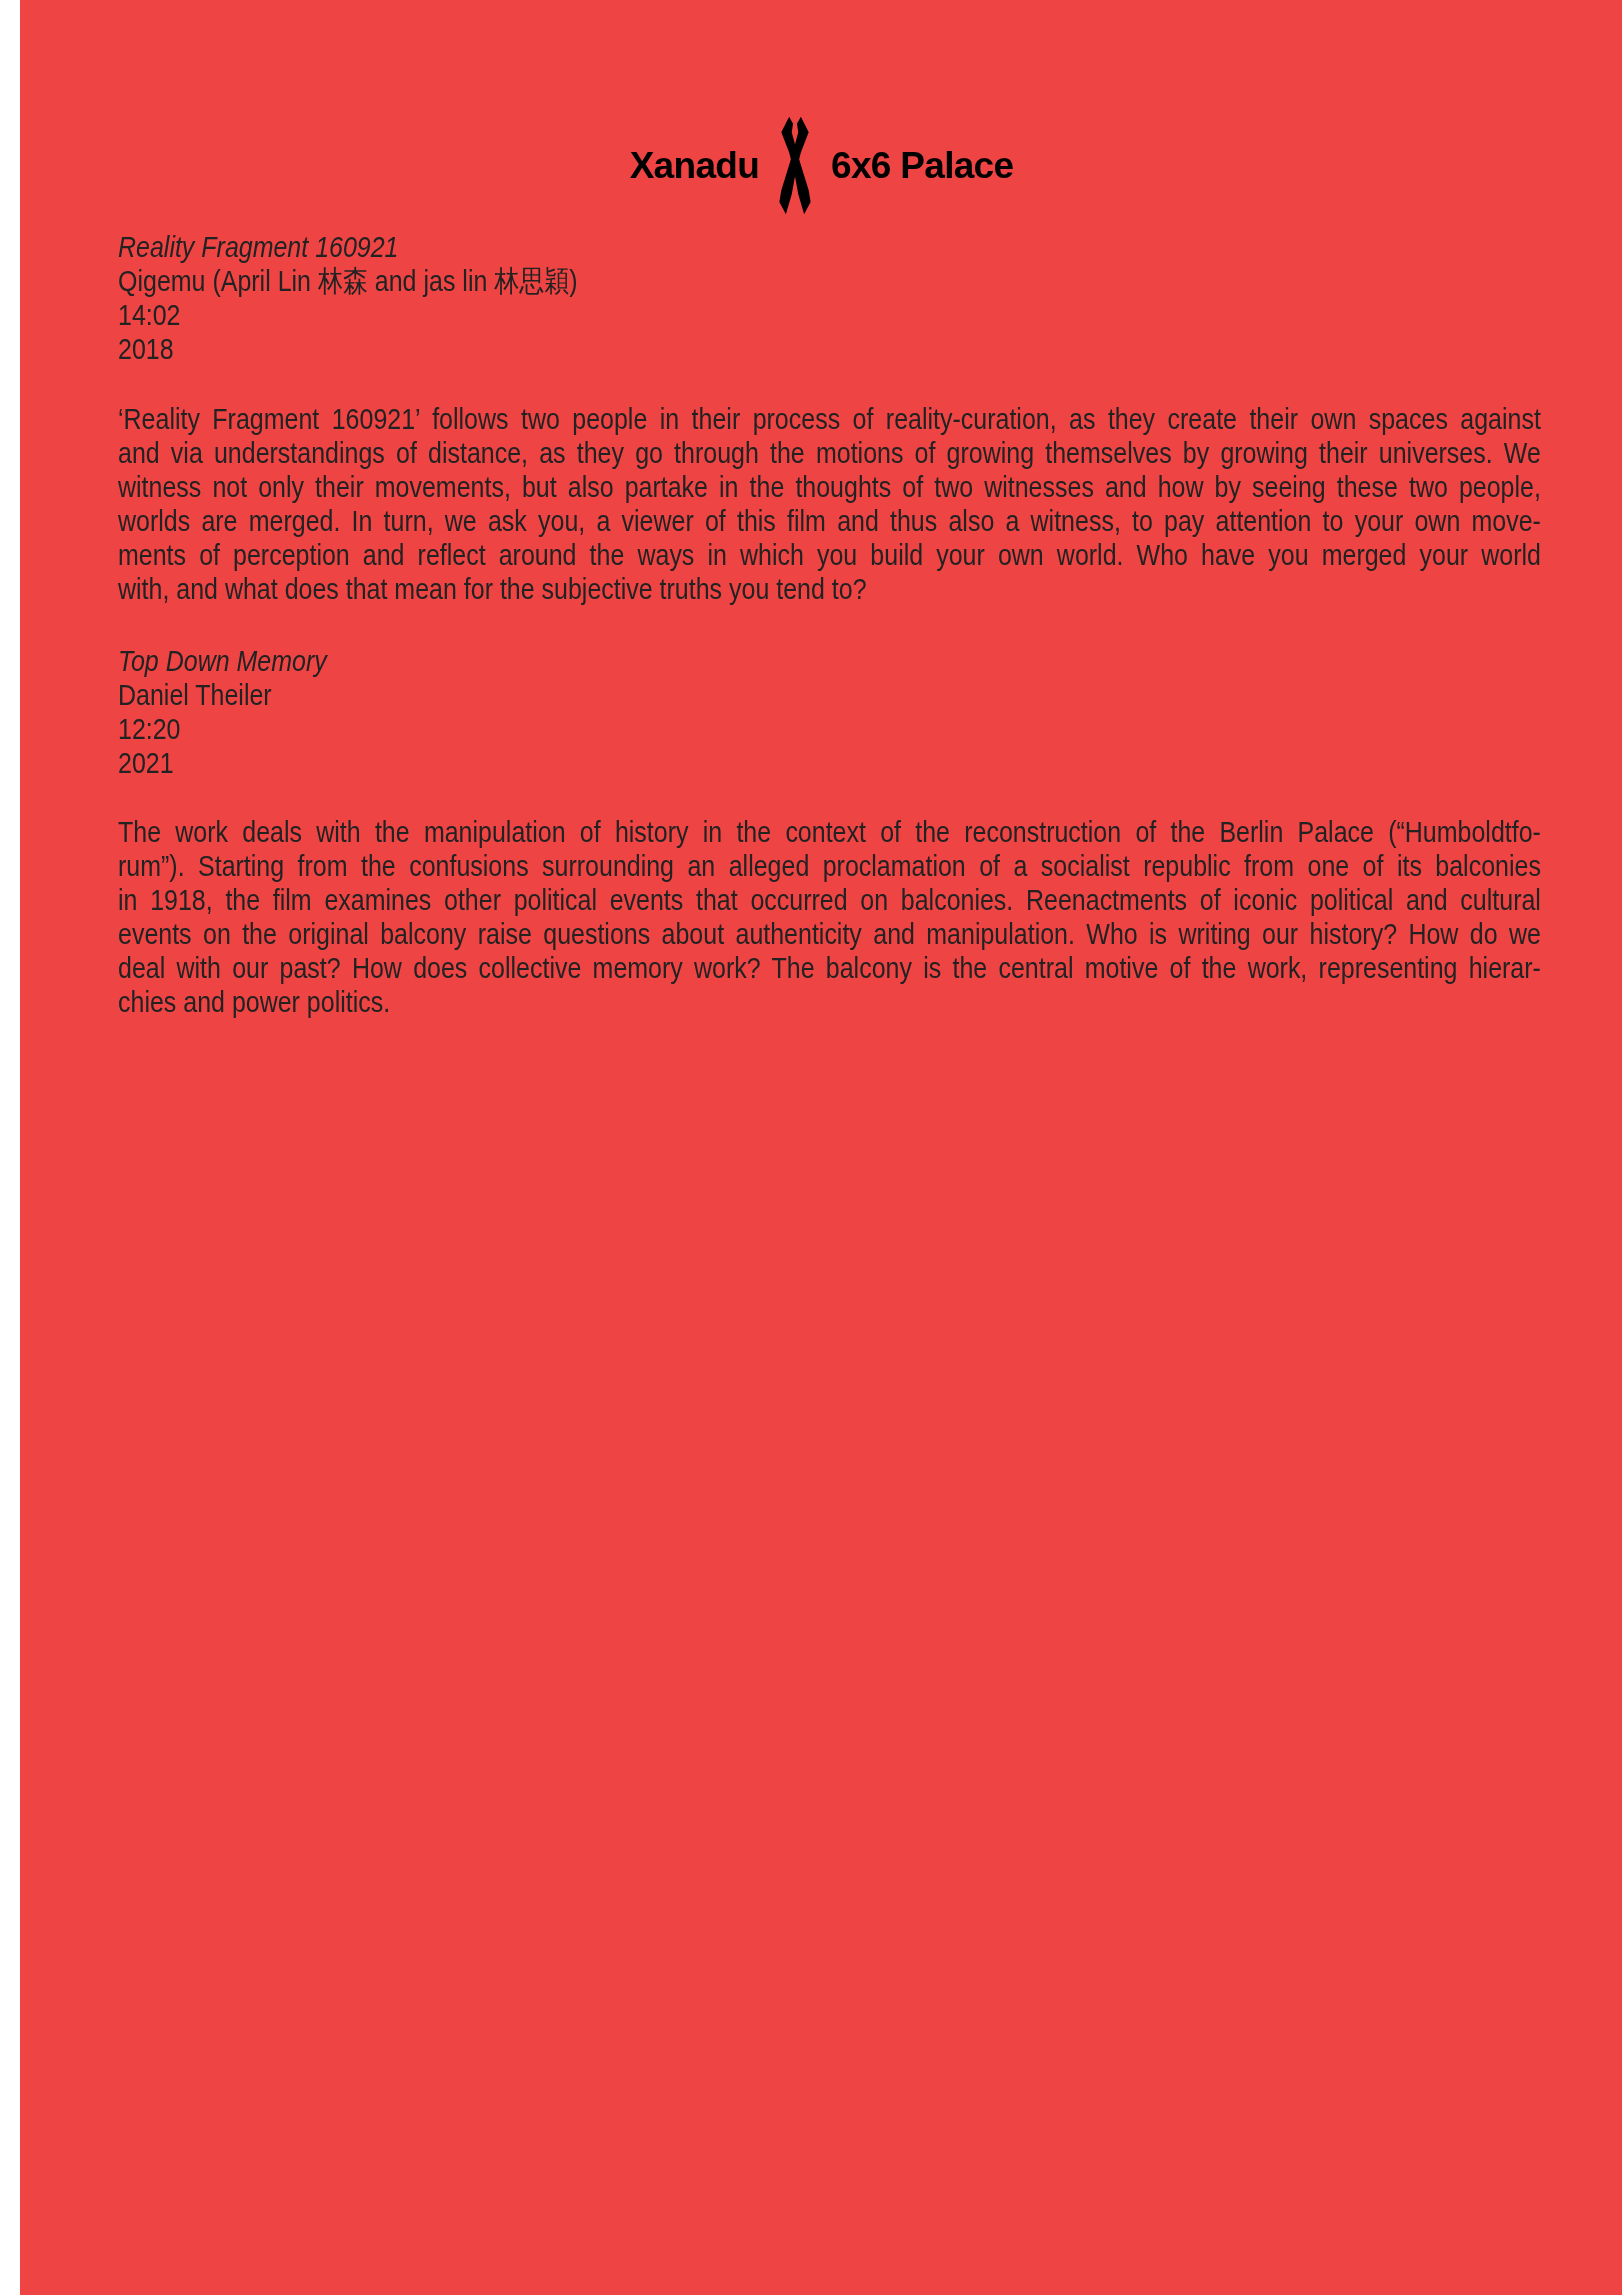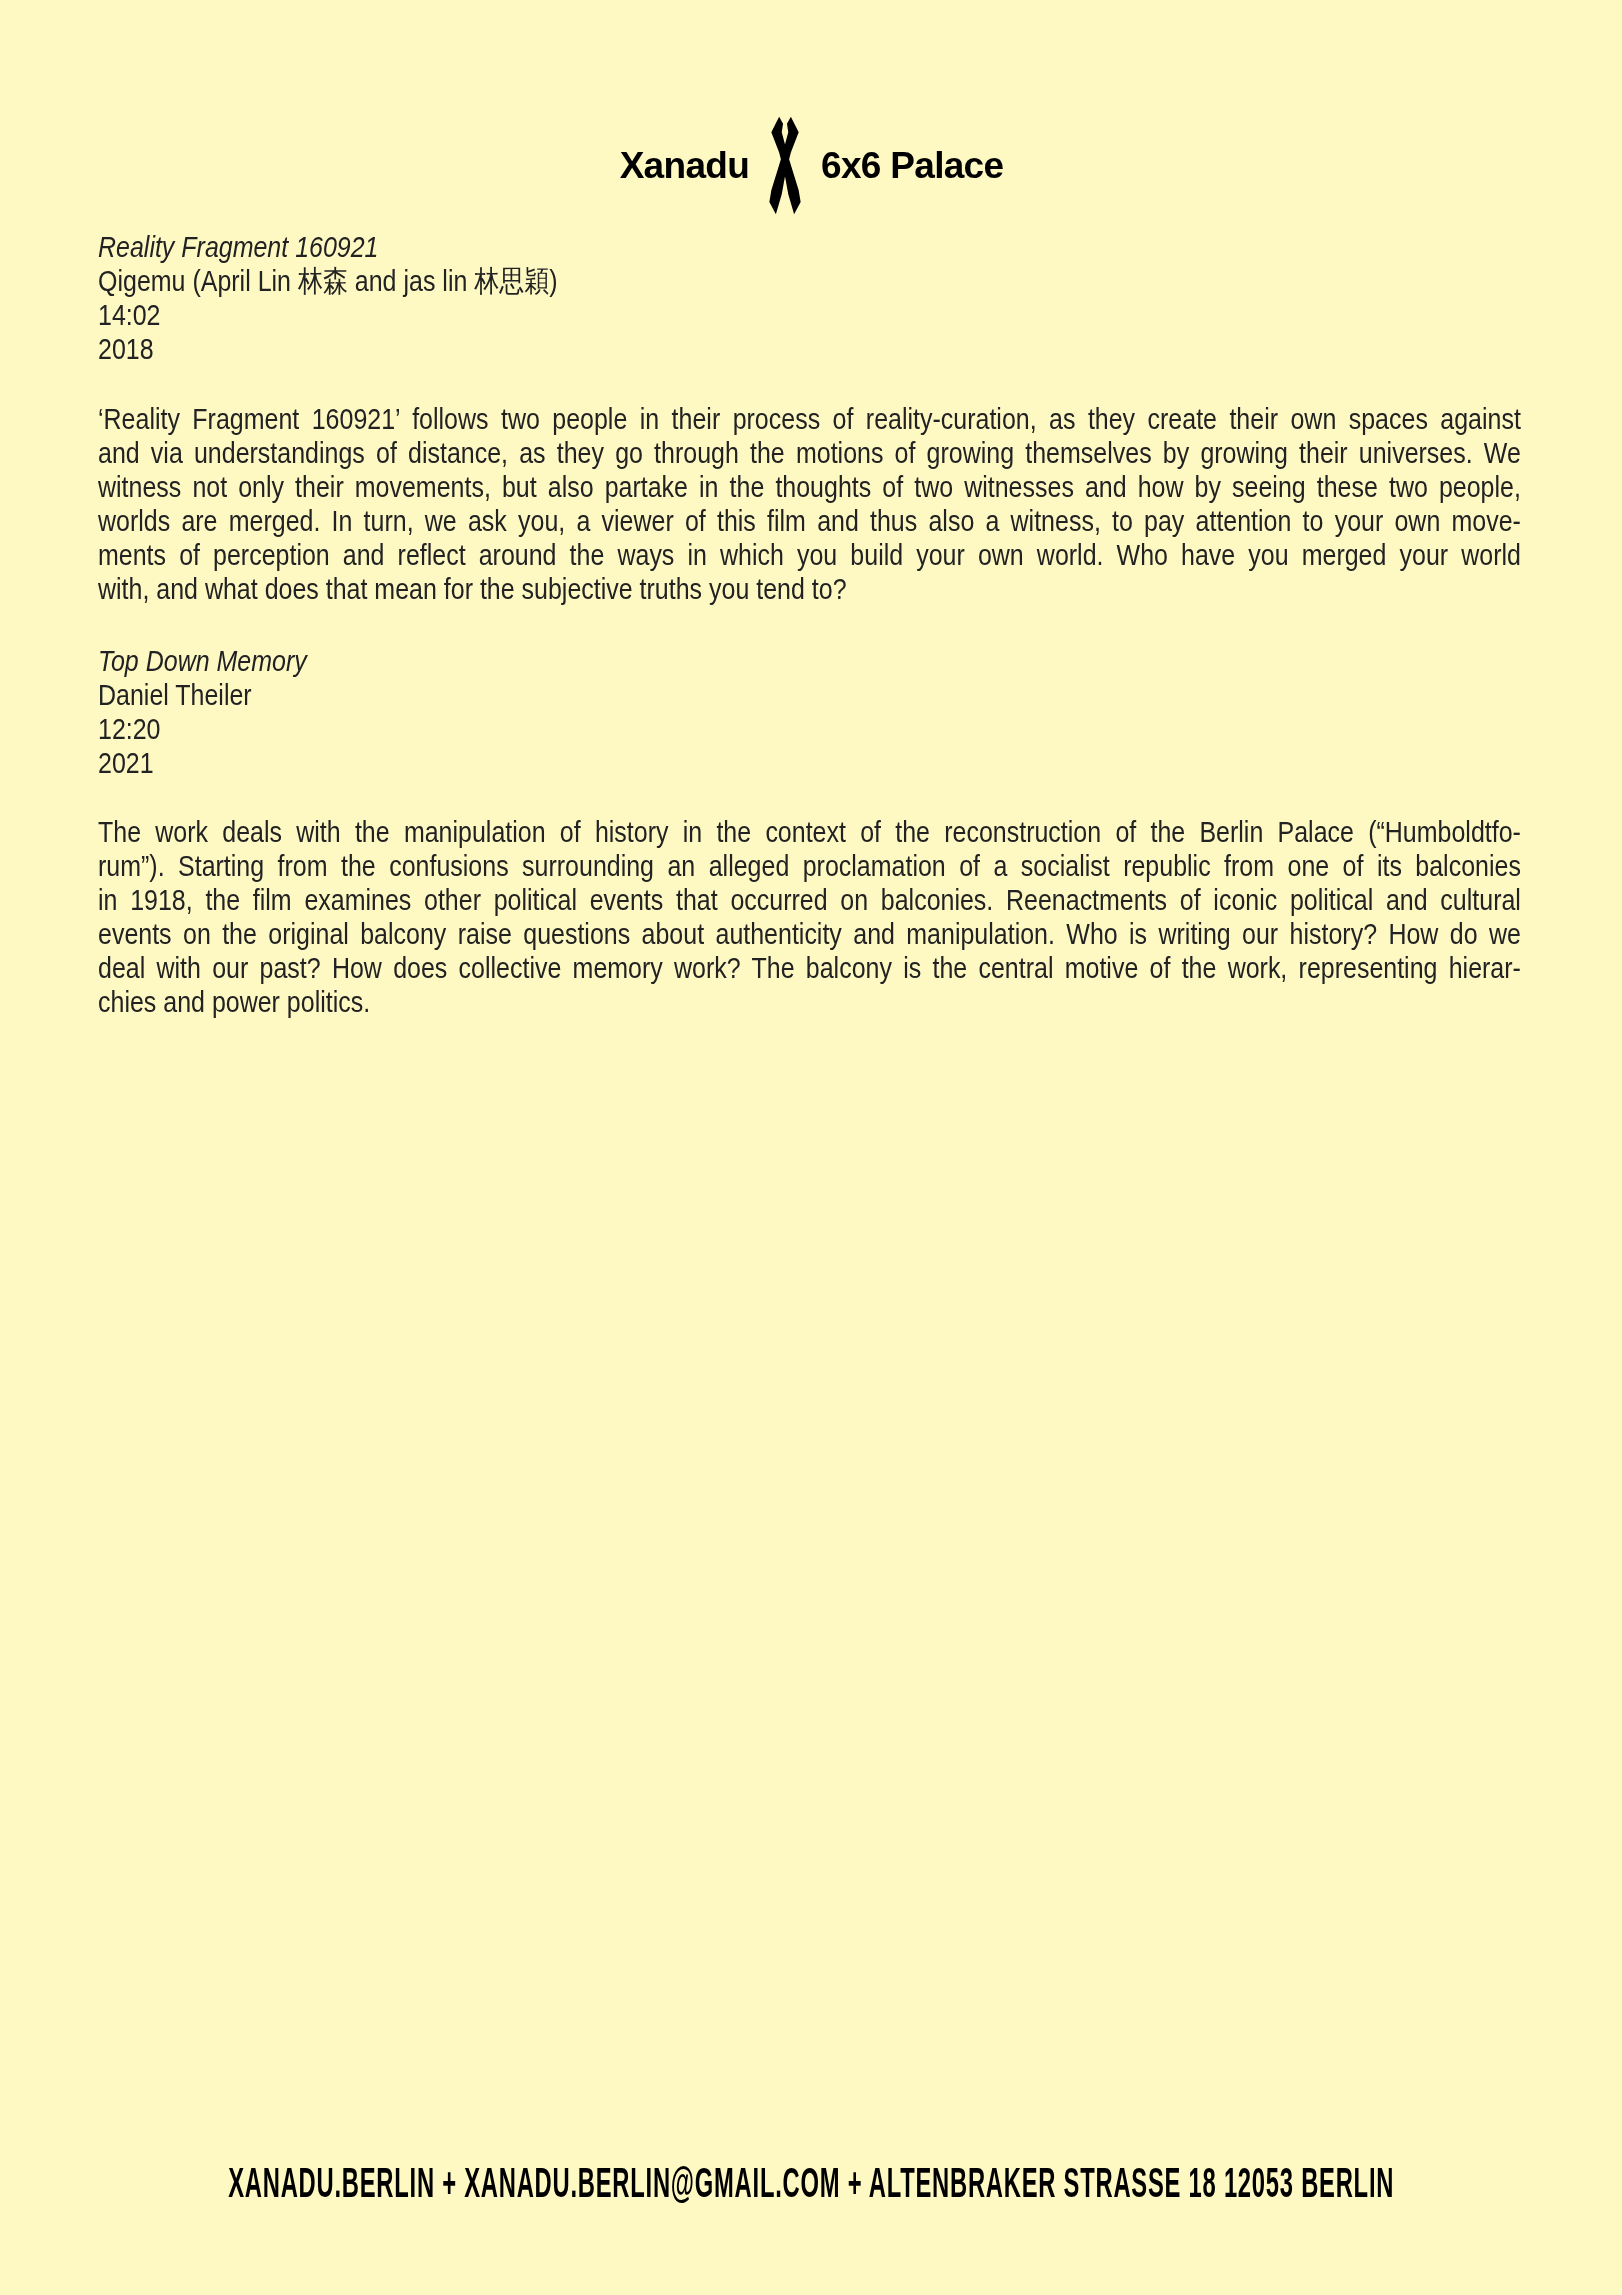--- a/index.html
+++ b/index.html
@@ -8,21 +8,22 @@
     height: 2295px;
     background: #ffffff;
     position: relative;
     font-family: "Liberation Sans", sans-serif;
     color: #222222;
     overflow: hidden;
   }
   .page {
     position: absolute;
     inset: 0;
-    background: #fef9c3;
+    background: #ef4444;
+    margin-left: 20px;
   }
 
   
   .header {
     position: absolute;
     top: 116px;
     left: 0;
     right: 0;
     height: 99px;
     display: flex;
@@ -126,18 +127,15 @@
 
   <section class="block para" style="top:815px">
     <div class="ln j">The work deals with the manipulation of history in the context of the reconstruction of the Berlin Palace (“Humboldtfo-</div>
     <div class="ln j">rum”). Starting from the confusions surrounding an alleged proclamation of a socialist republic from one of its balconies</div>
     <div class="ln j">in 1918, the film examines other political events that occurred on balconies. Reenactments of iconic political and cultural</div>
     <div class="ln j">events on the original balcony raise questions about authenticity and manipulation. Who is writing our history? How do we</div>
     <div class="ln j">deal with our past? How does collective memory work? The balcony is the central motive of the work, representing hierar-</div>
     <div class="ln">chies and power politics.</div>
   </section>
 
-  <footer class="footer">
-    <div class="footer-inner">XANADU.BERLIN + XANADU.BERLIN@GMAIL.COM + ALTENBRAKER STRASSE 18 12053 BERLIN</div>
-  </footer>
 
 </div>
 
 
 </body></html>

